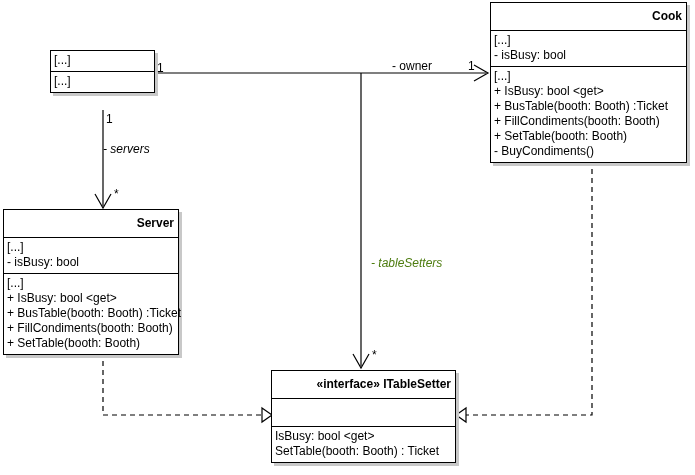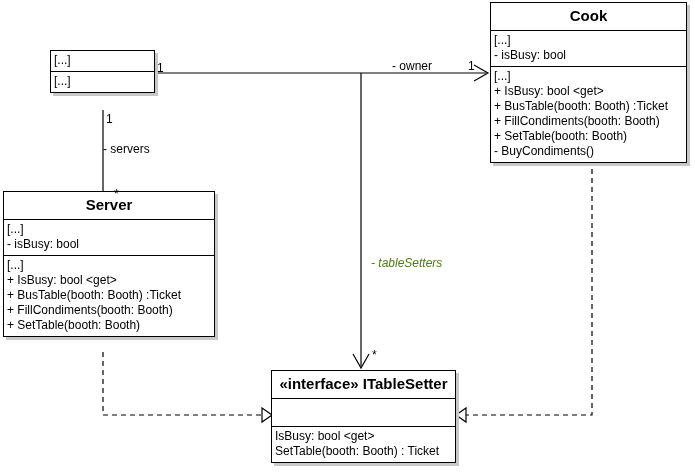--- a/index.html
+++ b/index.html
@@ -23,23 +23,23 @@
   }
   .uml-box {
     position: absolute;
     background: #ffffff;
     border: 1px solid #000000;
     box-sizing: border-box;
     box-shadow: 3px 3px 0 0 #c8c8c8;
     z-index: 5;
   }
   .uml-title {
-    text-align: center;
+    text-align: right;
     font-weight: bold;
-    font-size: 15px;
+    font-size: 12px;
     line-height: 14px;
     padding: 6px 4px 7px 4px;
     border-bottom: 1px solid #000000;
     white-space: nowrap;
   }
   .uml-compartment {
     padding: 2px 3px 3px 3px;
     border-bottom: 1px solid #000000;
   }
   .uml-compartment:last-child {
@@ -115,21 +115,21 @@
   <div class="uml-compartment">
     <div class="uml-row">[...]</div>
     <div class="uml-row">+ IsBusy: bool &lt;get&gt;</div>
     <div class="uml-row">+ BusTable(booth: Booth) :Ticket</div>
     <div class="uml-row">+ FillCondiments(booth: Booth)</div>
     <div class="uml-row">+ SetTable(booth: Booth)</div>
     <div class="uml-row">-  BuyCondiments()</div>
   </div>
 </div>
 
-<div class="uml-box" style="left:3px; top:191px; width:212px;">
+<div class="uml-box" style="left:3px; top:209px; width:176px;">
   <div class="uml-title">Server</div>
   <div class="uml-compartment">
     <div class="uml-row">[...]</div>
     <div class="uml-row">-  isBusy: bool</div>
   </div>
   <div class="uml-compartment">
     <div class="uml-row">[...]</div>
     <div class="uml-row">+ IsBusy: bool &lt;get&gt;</div>
     <div class="uml-row">+ BusTable(booth: Booth) :Ticket</div>
     <div class="uml-row">+ FillCondiments(booth: Booth)</div>
@@ -147,19 +147,19 @@
 </div>
 
 <span class="label" style="left:157px; top:62px;">1</span>
 
 <span class="label" style="left:392px; top:60px;">- owner</span>
 
 <span class="label" style="left:468px; top:60px;">1</span>
 
 <span class="label" style="left:106px; top:113px;">1</span>
 
-<span class="label" style="left:103px; top:143px;">- servers</span>
+<span class="label" style="left:103px; top:143px;font-style:italic;">- servers</span>
 
 <span class="label" style="left:114px; top:188px;">*</span>
 
 <span class="label label-blue" style="left:371px; top:257px;">- tableSetters</span>
 
 <span class="label" style="left:372px; top:349px;">*</span>
 
 </body></html>

